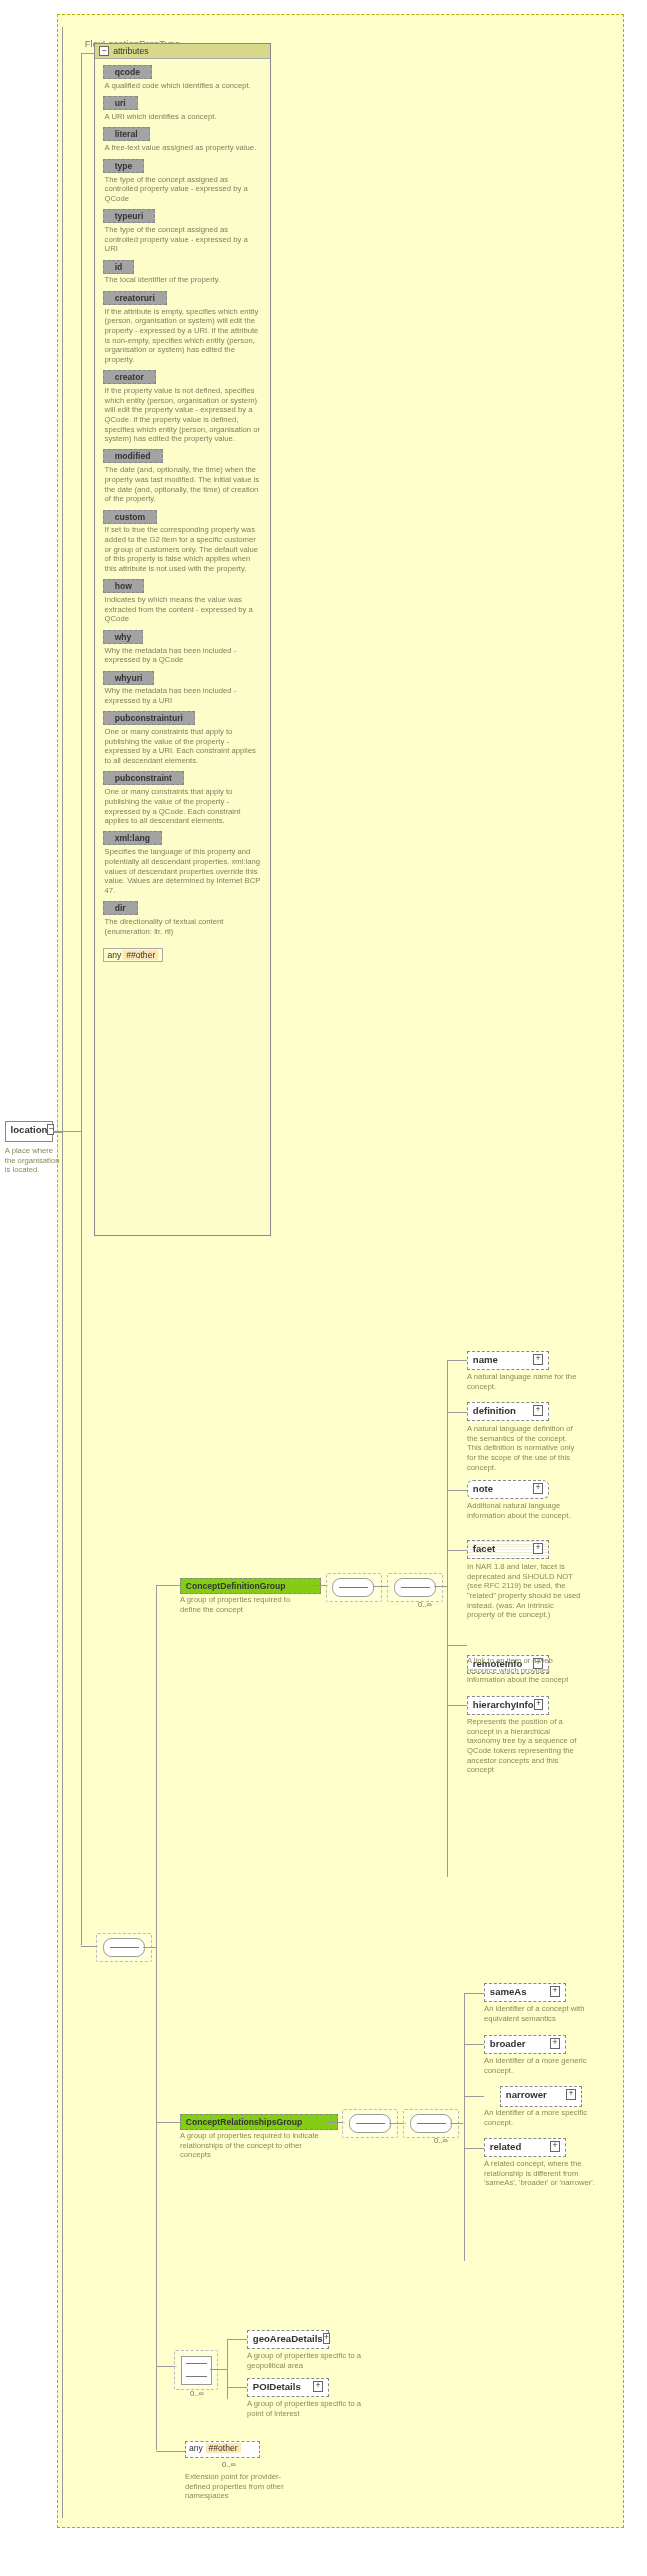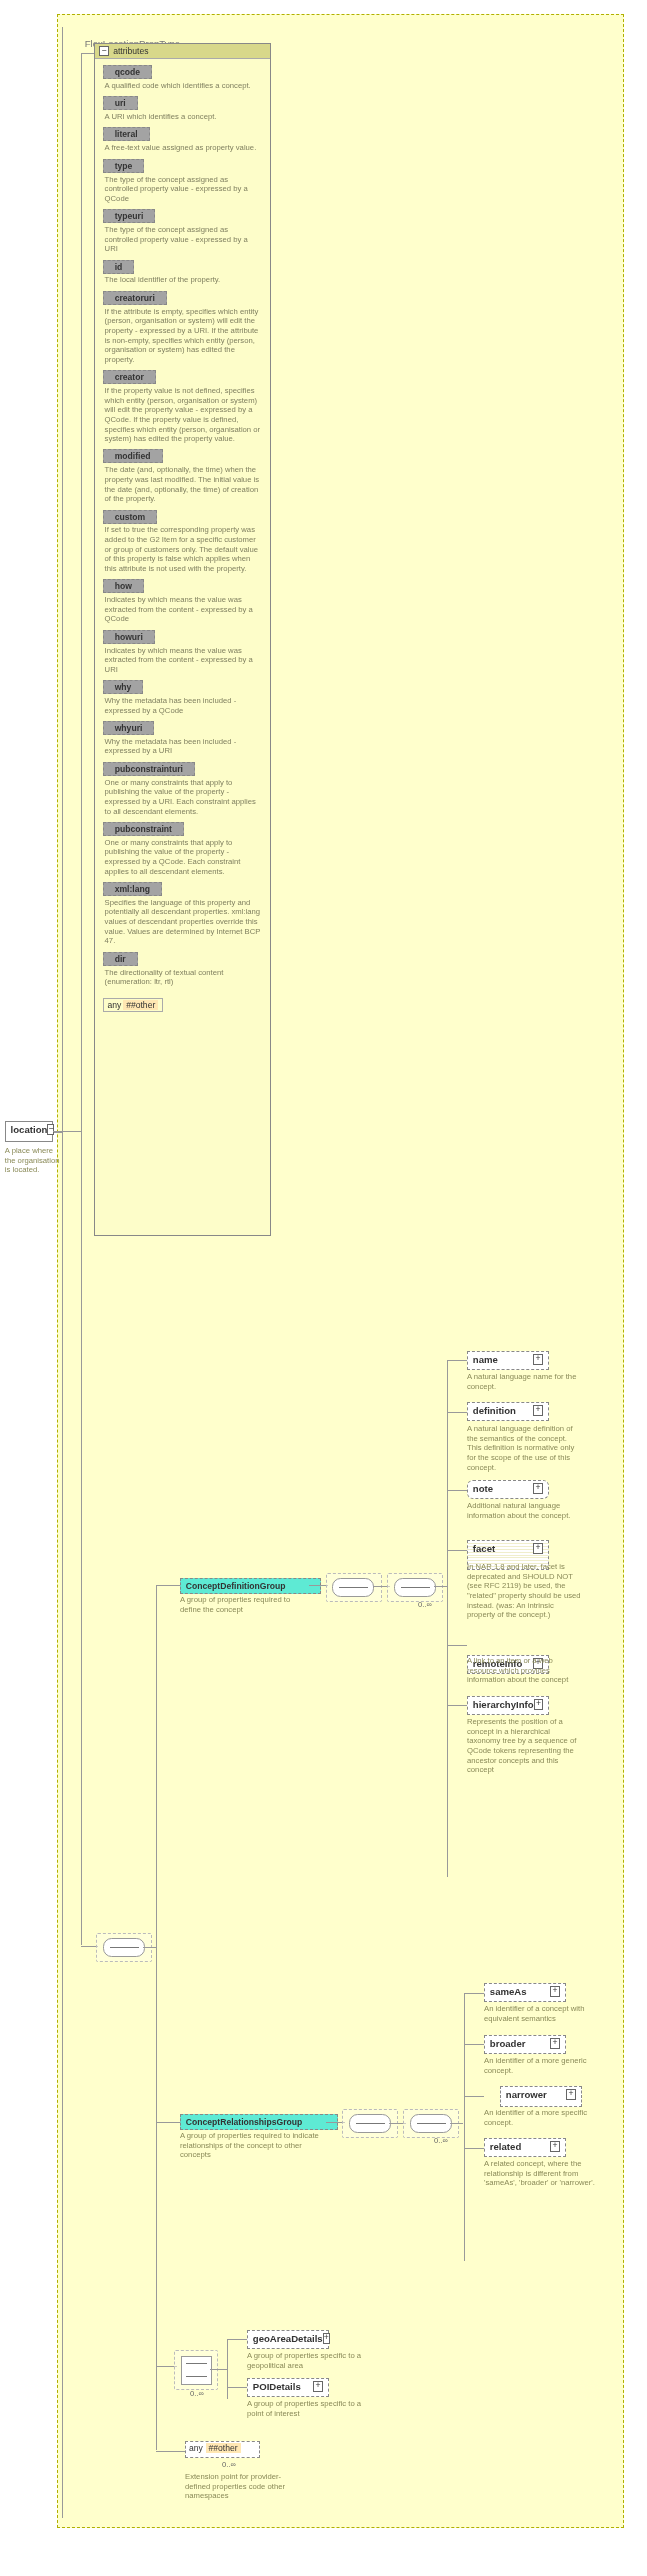--- a/index.html
+++ b/index.html
@@ -17,21 +17,21 @@
 
 .elbox{position:absolute;border:1px solid #888;background:#fff;padding:0;box-sizing:border-box}
 .elbox.opt{border-style:dashed}
 .elbox .hdr{display:flex;align-items:center;padding:1.9px 4.8px}
 .elbox .hdr .t{font-weight:bold;font-size:9.6px}
 .elbox .hdr .exp{width:8.6px;height:8.6px;border:1px solid #666;background:#fff;text-align:center;line-height:7.7px;font-size:8.6px;margin-left:auto}
 .striped{background:repeating-linear-gradient(0deg,#fff,#fff 1.9px,#f0eecc 1.9px,#f0eecc 2.9px)}
 .desc{position:absolute;font-size:7.7px;color:#8a8a58;line-height:1.25}
 .card{position:absolute;font-size:7.7px;color:#666}
 
-.grpbox{position:absolute;border:1px dashed #888;background:#5eead4;padding:1.9px 4.8px;font-weight:bold;font-size:8.6px}
+.grpbox{position:absolute;border:1px dashed #888;background:#84cc16;padding:1.9px 4.8px;font-weight:bold;font-size:8.6px}
 
 .seq{position:absolute;width:40px;height:17px;border:1px solid #999;border-radius:8.6px/8.6px;background:#fff}
 .seq::after{content:"";position:absolute;left:5.7px;top:7.7px;width:29px;border-top:1px solid #777}
 .choice{position:absolute;width:29px;height:27px;border:1px solid #999;background:#fff}
 .choice::before{content:"";position:absolute;left:3.8px;top:5.7px;width:21px;border-top:1px solid #777}
 .choice::after{content:"";position:absolute;left:3.8px;top:19px;width:21px;border-top:1px solid #777}
 .cwrap{position:absolute;border:1px dashed #bbb;background:rgba(255,255,230,0.5);border-radius:1.9px}
 
 .conn{position:absolute;background:#999}
 .vline{width:1px}
@@ -70,21 +70,20 @@
         <div class="attr"><span class="attr-name">uri</span><div class="attr-desc">A URI which identifies a concept.</div></div>
         <div class="attr"><span class="attr-name">literal</span><div class="attr-desc">A free-text value assigned as property value.</div></div>
         <div class="attr"><span class="attr-name">type</span><div class="attr-desc">The type of the concept assigned as controlled property value - expressed by a QCode</div></div>
         <div class="attr"><span class="attr-name">typeuri</span><div class="attr-desc">The type of the concept assigned as controlled property value - expressed by a URI</div></div>
         <div class="attr"><span class="attr-name">id</span><div class="attr-desc">The local identifier of the property.</div></div>
         <div class="attr"><span class="attr-name">creatoruri</span><div class="attr-desc">If the attribute is empty, specifies which entity (person, organisation or system) will edit the property - expressed by a URI. If the attribute is non-empty, specifies which entity (person, organisation or system) has edited the property.</div></div>
         <div class="attr"><span class="attr-name">creator</span><div class="attr-desc">If the property value is not defined, specifies which entity (person, organisation or system) will edit the property value - expressed by a QCode. If the property value is defined, specifies which entity (person, organisation or system) has edited the property value.</div></div>
         <div class="attr"><span class="attr-name">modified</span><div class="attr-desc">The date (and, optionally, the time) when the property was last modified. The initial value is the date (and, optionally, the time) of creation of the property.</div></div>
         <div class="attr"><span class="attr-name">custom</span><div class="attr-desc">If set to true the corresponding property was added to the G2 Item for a specific customer or group of customers only. The default value of this property is false which applies when this attribute is not used with the property.</div></div>
         <div class="attr"><span class="attr-name">how</span><div class="attr-desc">Indicates by which means the value was extracted from the content - expressed by a QCode</div></div>
-        <div class="attr"><span class="attr-name">howuri</span><div class="attr-desc">Indicates by which means the value was extracted from the content - expressed by a URI</div></div>
         <div class="attr"><span class="attr-name">why</span><div class="attr-desc">Why the metadata has been included - expressed by a QCode</div></div>
         <div class="attr"><span class="attr-name">whyuri</span><div class="attr-desc">Why the metadata has been included - expressed by a URI</div></div>
         <div class="attr"><span class="attr-name">pubconstrainturi</span><div class="attr-desc">One or many constraints that apply to publishing the value of the property - expressed by a URI. Each constraint applies to all descendant elements.</div></div>
         <div class="attr"><span class="attr-name">pubconstraint</span><div class="attr-desc">One or many constraints that apply to publishing the value of the property - expressed by a QCode. Each constraint applies to all descendant elements.</div></div>
         <div class="attr"><span class="attr-name">xml:lang</span><div class="attr-desc">Specifies the language of this property and potentially all descendant properties. xml:lang values of descendant properties override this value. Values are determined by Internet BCP 47.</div></div>
         <div class="attr"><span class="attr-name">dir</span><div class="attr-desc">The directionality of textual content (enumeration: ltr, rtl)</div></div>
       </div>
   <div class="anyother">
     <span>any</span><span class="ns">##other</span>
   </div>
@@ -132,21 +131,21 @@
 <div class="conn vline" style="left:227px;top:2340px;height:59px"></div>
 
 <div class="conn hline" style="left:156px;top:2451px;width:29px"></div>
 <div class="elbox opt" style="left:185px;top:2441px;width:75px;height:17px">
   <div class="hdr" style="padding:1px 2.9px">
         <span style="font-size:8.6px">any</span>
         <span class="ns" style="background:#ffe7b3;padding:0 2.9px;margin-left:2.9px;font-size:8.6px">##other</span>
       </div>
 </div>
 <div class="card" style="left:222px;top:2460px">0..∞</div>
-<div class="desc" style="left:185px;top:2472px;width:115px">Extension point for provider-defined properties code other namespaces</div>
+<div class="desc" style="left:185px;top:2472px;width:115px">Extension point for provider-defined properties from other namespaces</div>
 
 <div id="cdg-children">
       <div class="conn hline" style="left: 447px; top: 1360px; width: 20px;"></div>
       <div class="elbox opt" style="left: 467px; top: 1351px; width: 82px; height: 19px;">
         <div class="hdr">
           <span class="t">name</span>
           <span class="exp">+</span>
         </div>
       </div>
       <div class="desc" style="left: 467px; top: 1372px; width: 115px;">A natural language name for the concept.</div>
@@ -160,21 +159,21 @@
       <div class="desc" style="left: 467px; top: 1424px; width: 115px;">A natural language definition of the semantics of the concept. This definition is normative only for the scope of the use of this concept.</div>
       <div class="conn hline" style="left: 447px; top: 1490px; width: 20px;"></div>
       <div class="elbox opt" style="left: 467px; top: 1480px; width: 82px; height: 19px; border-radius: 6px;">
         <div class="hdr">
           <span class="t">note</span>
           <span class="exp">+</span>
         </div>
       </div>
       <div class="desc" style="left: 467px; top: 1501px; width: 115px;">Additional natural language information about the concept.</div>
       <div class="conn hline" style="left: 447px; top: 1550px; width: 20px;"></div>
-      <div class="elbox opt striped" style="left: 467px; top: 1540px; width: 82px; height: 30px;">
+      <div class="elbox opt striped" style="left: 467px; top: 1540px; width: 82px; height: 19px;">
         <div class="hdr">
           <span class="t">facet</span>
           <span class="exp">+</span>
         </div>
       </div>
       <div class="desc" style="left: 467px; top: 1562px; width: 115px;">In NAR 1.8 and later, facet is deprecated and SHOULD NOT (see RFC 2119) be used, the "related" property should be used instead. (was: An intrinsic property of the concept.)</div>
       <div class="conn hline" style="left: 447px; top: 1645px; width: 20px;"></div>
       <div class="elbox opt" style="left: 467px; top: 1635px; width: 82px; height: 19px; margin-top: 20px;">
         <div class="hdr">
           <span class="t">remoteInfo</span>

